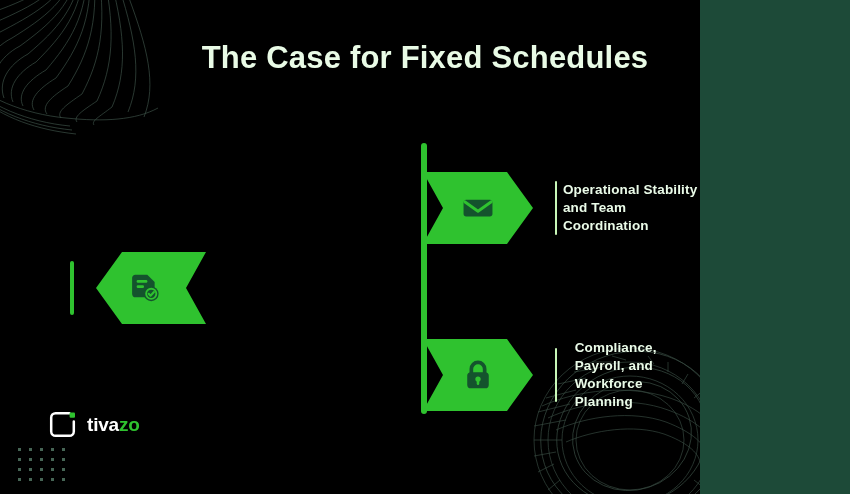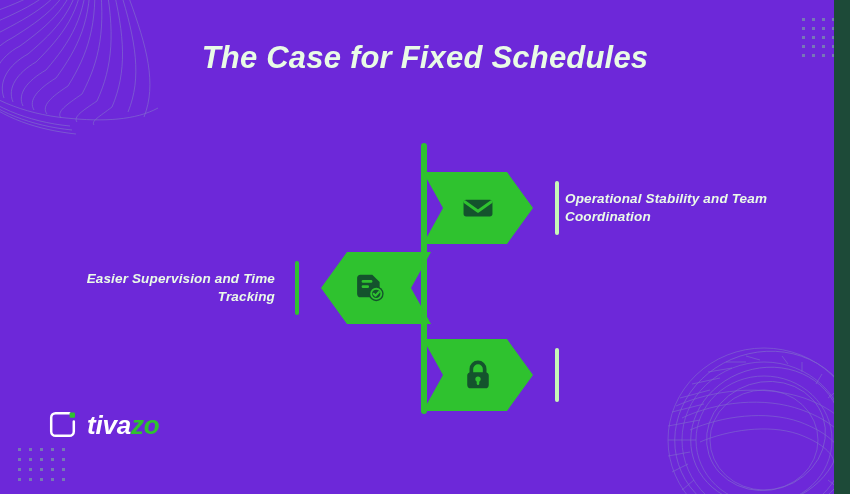--- a/index.html
+++ b/index.html
@@ -4,24 +4,23 @@
 <style>
   html,body{margin:0;padding:0;}
   body{
     width:850px;height:494px;
     background:#1d4a38;
     font-family:"Liberation Sans", sans-serif;
     overflow:hidden;
   }
   #stage{
     position:relative;
-    width:834px;height:494px;
-    background:#6d28d9;
+    width:700px;height:494px;
+    background:#000000;
     overflow:hidden;
-    font-style:italic;
   }
 
   
   .deco{position:absolute;pointer-events:none;}
   #deco-fan{left:-46px;top:-52px;width:210px;height:190px;opacity:.5;}
   #deco-torus{right:-38px;bottom:-58px;width:230px;height:220px;opacity:.42;}
 
   .dotgrid{position:absolute;display:grid;pointer-events:none;}
   #dots-tr{left:802px;top:18px;grid-template-columns:repeat(5,10px);grid-template-rows:repeat(5,9px);}
   #dots-bl{left:18px;top:448px;grid-template-columns:repeat(5,11px);grid-template-rows:repeat(4,10px);}
@@ -82,21 +81,21 @@
   #row-2 .bar{margin-right:22px;}
 
   #row-3{left:423px;top:339px;}
   #row-3 .txt{margin-left:18px;text-align:left;}
   #row-3 .bar{margin-left:22px;}
 
   
   #logo{position:absolute;left:47px;top:409px;display:flex;align-items:center;}
   #logo-mark{position:relative;width:31px;height:31px;margin-right:9px;}
   #logo-text{
-    font-size:26px;font-weight:bold;letter-spacing:-.2px;line-height:1;
+    font-size:19px;font-weight:bold;letter-spacing:-.2px;line-height:1;
     display:flex;align-items:center;
   }
   .lg-a{color:#ffffff;}
   .lg-b{color:#2fc22f;}
 </style>
 </head>
 <body>
 
 <div id="stage">
 
@@ -205,21 +204,20 @@
           <path d="M3.6 6.2h16.8c1 0 1.8.8 1.8 1.8v8.2c0 1-.8 1.8-1.8 1.8H3.6c-1 0-1.8-.8-1.8-1.8V8c0-1 .8-1.8 1.8-1.8z" fill="#14532d"></path>
           <path d="M2.6 7.6 L12 14.3 L21.4 7.6" fill="none" stroke="#2fc22f" stroke-width="2" stroke-linecap="round" stroke-linejoin="round"></path>
         </svg>
       </span>
     </div>
     <div class="bar mint"></div>
     <div class="txt">Operational Stability and Team Coordination</div>
   </div>
 
   <div class="row" id="row-2">
-    <div class="txt">Easier Supervision and Time Tracking</div>
     <div class="bar green"></div>
     <div class="banner flip">
       <svg viewBox="0 0 110 72">
         <path d="M110 0 H26 L0 36 L26 72 H110 L90 36 Z" fill="#2fc22f"></path>
       </svg>
       <span class="glyph">
         <svg viewBox="0 0 24 24" aria-hidden="true">
           <path d="M5.2 2.6h8.4l5.2 5.2v8.4c0 1.3-1 2.4-2.3 2.4H5.2c-1.3 0-2.3-1.1-2.3-2.4V5c0-1.3 1-2.4 2.3-2.4z" fill="#14532d"></path>
           <rect x="6.1" y="6.4" width="7.6" height="1.9" rx=".9" fill="#2fc22f"></rect>
           <rect x="6.1" y="10.1" width="5.2" height="1.9" rx=".9" fill="#2fc22f"></rect>
@@ -239,20 +237,21 @@
       <span class="glyph">
         <svg viewBox="0 0 24 24" aria-hidden="true">
           <path d="M7.3 10.4V7.8a4.7 4.7 0 0 1 9.4 0v2.6" fill="none" stroke="#14532d" stroke-width="2.6" stroke-linecap="round"></path>
           <rect x="4.4" y="10" width="15.2" height="11.4" rx="2.6" fill="#14532d"></rect>
           <circle cx="12" cy="14.9" r="1.9" fill="#2fc22f"></circle>
           <rect x="11.1" y="15.4" width="1.8" height="3.6" rx=".9" fill="#2fc22f"></rect>
         </svg>
       </span>
     </div>
     <div class="bar mint"></div>
+    <div class="txt">Compliance, Payroll, and Workforce Planning</div>
   </div>
 
   <div id="logo">
     <span id="logo-mark">
       <svg viewBox="0 0 31 31" width="31" height="31" aria-hidden="true">
         <path d="M22.4 4.2H8.6A4.4 4.4 0 0 0 4.2 8.6v13.8a4.4 4.4 0 0 0 4.4 4.4h13.8a4.4 4.4 0 0 0 4.4-4.4V12.6" fill="none" stroke="#ffffff" stroke-width="2.5" stroke-linecap="round"></path>
         <rect x="22.6" y="3.4" width="5.4" height="5.4" rx="1" fill="#2fc22f"></rect>
       </svg>
     </span>
     <span id="logo-text">

